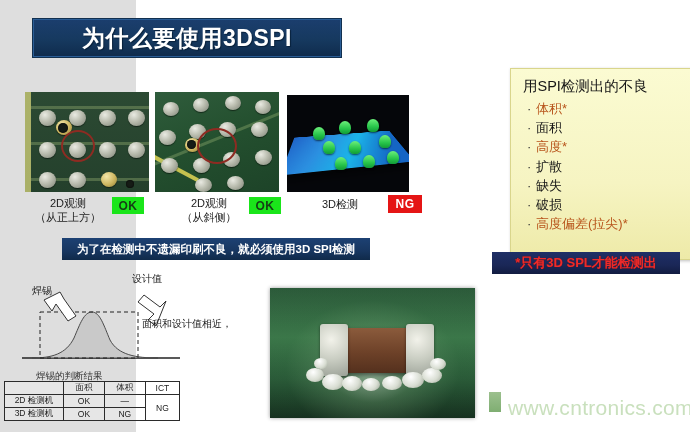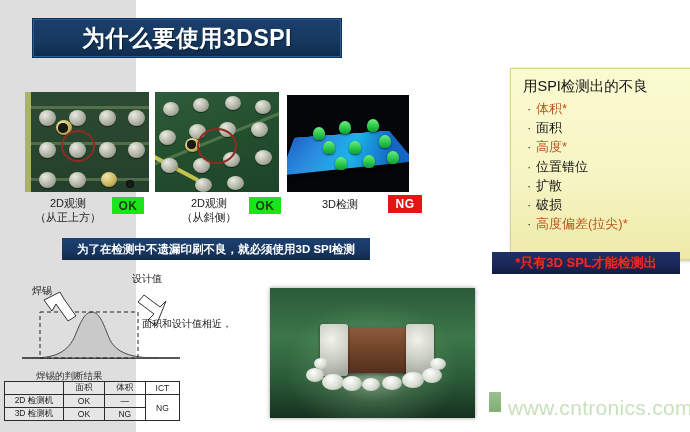--- a/index.html
+++ b/index.html
@@ -230,22 +230,22 @@
   <div class="mid-banner">
     <span>为了在检测中不遗漏印刷不良，就必须使用3D SPI检测</span>
   </div>
 
   <div class="yellow-panel">
     <div class="yp-title">用SPI检测出的不良</div>
     <div class="yp-list">
       <div class="yp-item hi"><span class="dot">·</span><span>体积*</span></div>
       <div class="yp-item"><span class="dot">·</span><span>面积</span></div>
       <div class="yp-item hi"><span class="dot">·</span><span>高度*</span></div>
-      <div class="yp-item"><span class="dot">·</span><span>位置错位</span></div>
       <div class="yp-item"><span class="dot">·</span><span>扩散</span></div>
+      <div class="yp-item"><span class="dot">·</span><span>缺失</span></div>
       <div class="yp-item"><span class="dot">·</span><span>破损</span></div>
       <div class="yp-item hi"><span class="dot">·</span><span>高度偏差(拉尖)*</span></div>
     </div>
   </div>
 
   <div class="red-banner">
     <span>*只有3D SPL才能检测出</span>
   </div>
 
   <div class="diagram">

